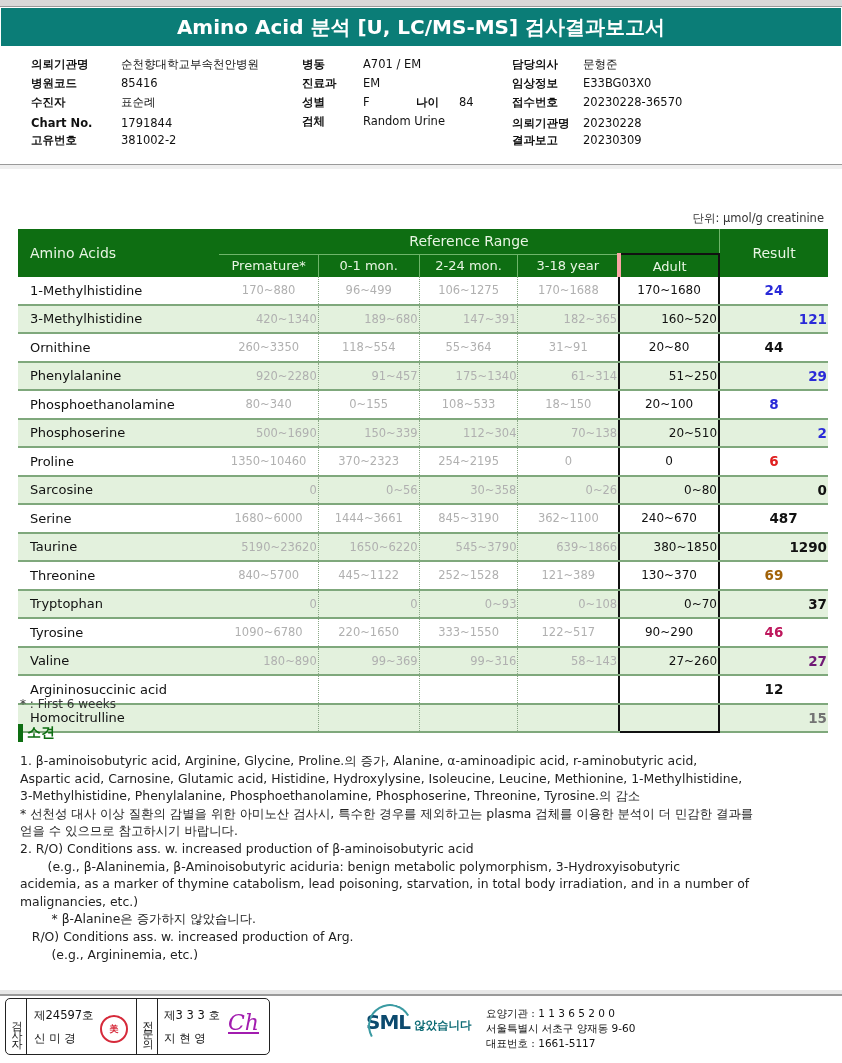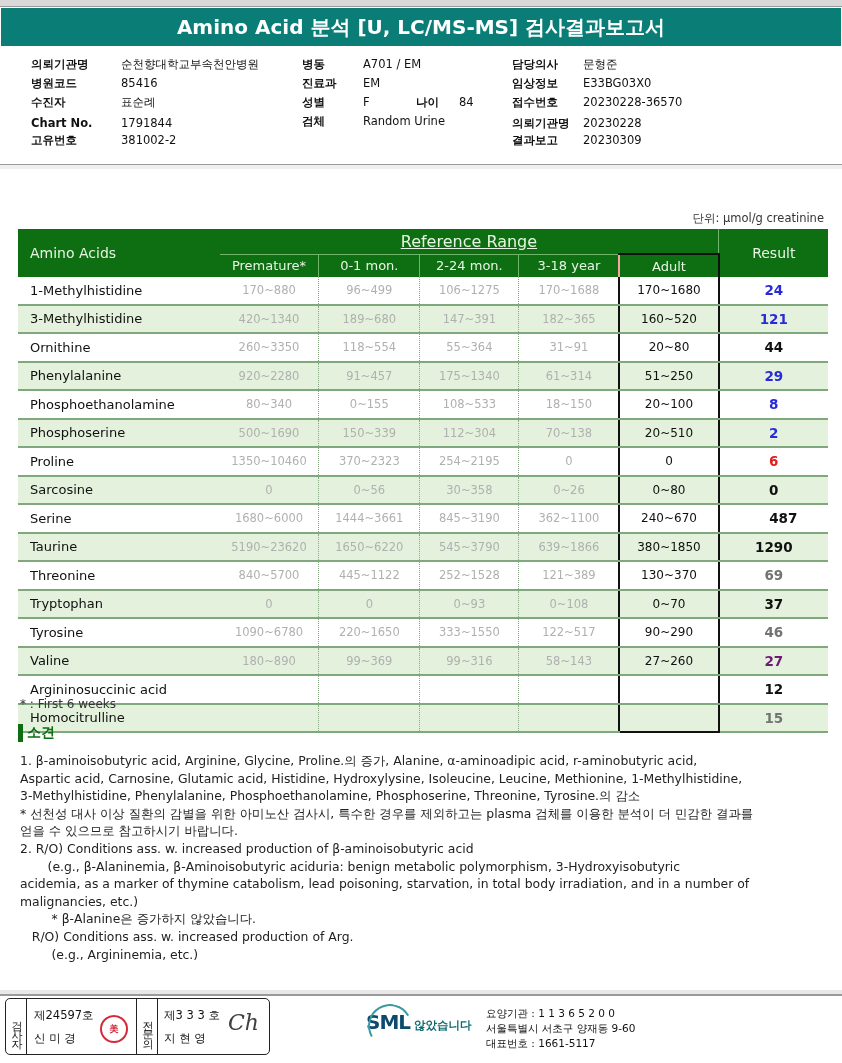--- a/index.html
+++ b/index.html
@@ -10,42 +10,42 @@
                color:#fff; font-size:20px; font-weight:bold; text-align:center; line-height:38px; }
   .info { position:absolute; font-size:11.5px; line-height:18px; }
   .info .lbl { position:absolute; font-weight:bold; white-space:nowrap; }
   .info .val { position:absolute; white-space:nowrap; }
   .sep { position:absolute; left:0; top:164px; width:842px; height:1px; background:#9a9a9a; }
   .sep2 { position:absolute; left:0; top:165px; width:842px; height:4px; background:#efefef; }
   .unit { position:absolute; right:18px; top:211px; font-size:11.5px; color:#333; }
   table.aa { position:absolute; left:18px; top:229px; width:810px; border-collapse:collapse; font-size:13px; }
   table.aa th { background:#0e6e12; color:#e8f5e3; font-weight:normal; }
   table.aa th.h-main { font-size:14px; text-align:left; padding-left:12px; height:42px; }
-  table.aa th.h-ref { height:22px; font-size:16px; border-bottom:1px solid #6fb56a;text-decoration:underline; }
+  table.aa th.h-ref { height:22px; font-size:14px; border-bottom:1px solid #6fb56a; }
   table.aa th.h-sub { height:20px; font-size:13px; border-right:1px solid #6fb56a; }
   table.aa th.h-res { font-size:14px; border-left:1px solid #6fb56a; }
   table.aa td { height:24.5px; border-bottom:2px solid #7fa87c; text-align:center; }
   table.aa td.name { text-align:left; padding-left:12px; font-size:13px; color:#111; }
   table.aa td.ref { color:#b0b0b0; font-size:11.5px; border-right:1px dotted #8aa886; }
   table.aa td.adult { color:#111; font-size:12px; border-left:2px solid #111; border-right:2px solid #111; }
   table.aa tr.last td.adult { border-bottom:2px solid #111; }
   table.aa td.res { font-size:13.5px; font-weight:bold; }
-  table.aa th.h-adult { border-left:2px solid #fca5a5; border-right:2px solid #111; border-top:2px solid #111; }
-  tr.alt td { background:#e3f1dd; }
+  table.aa th.h-adult { border-left:4px solid #fca5a5; border-right:2px solid #111; border-top:2px solid #111; }
+  tr.alt td { background:#e3f1dd;text-align:right; }
   .foot-note { position:absolute; left:20px; top:697px; font-size:12px; color:#333; }
   .sec-title { position:absolute; left:18px; top:724px; font-size:14px; color:#0e6e12; font-weight:bold; }
   .sec-title .bar { display:inline-block; width:5px; height:18px; background:#0e6e12; vertical-align:middle; margin-right:4px; }
   .comment { position:absolute; left:20px; top:752px; width:810px; font-size:12.4px; line-height:17.6px; color:#222; white-space:pre-wrap; }
   .bottomline { position:absolute; left:0; top:990px; width:842px; height:4px; background:#e8e8e8; border-bottom:2px solid #9a9a9a; }
   .sign-box { position:absolute; left:5px; top:998px; width:263px; height:55px; border:1px solid #222; border-radius:5px; font-size:11.5px; }
   .sign-box .vcell { position:absolute; top:0; height:55px; width:20px; border-right:1px solid #222; writing-mode:vertical-rl; text-orientation:upright;
                       font-size:11px; line-height:20px; text-align:center; letter-spacing:-2px; }
   .sign-box .t { position:absolute; white-space:nowrap; }
   .stamp { position:absolute; left:94px; top:16px; width:24px; height:24px; border-radius:50%; border:2px solid #d62a3a; color:#d62a3a; font-size:9px; line-height:24px; text-align:center; font-weight:bold; }
-  .sig { position:absolute; left:222px; top:11px; font-family:"DejaVu Serif", serif; font-style:italic; font-size:22px; color:#404040; }
+  .sig { position:absolute; left:222px; top:11px; font-family:"DejaVu Serif", serif; font-style:italic; font-size:22px; color:#a21caf;text-decoration:underline; }
   .logo { position:absolute; left:366px; top:1010px; }
   .logo .sml { font-size:20px; font-weight:bold; color:#0c4a6e; letter-spacing:-1px; }
   .logo .arc { position:absolute; left:2px; top:-6px; width:40px; height:40px; border:2px solid #3a9aa2; border-radius:50%; border-right-color:transparent; border-bottom-color:transparent; transform:rotate(15deg); }
   .logo .foundation { font-size:11.5px; color:#0c6a74; font-weight:bold; margin-left:4px; }
   .org-info { position:absolute; left:486px; top:1006px; font-size:10.5px; line-height:15px; color:#111; }
 </style>
 </head>
 <body>
 
 <div class="topline"></div>
@@ -197,39 +197,39 @@
         <td class="adult">380~1850</td>
         <td class="res" style="color: rgb(17, 17, 17);">1290</td>
       </tr>
       <tr>
         <td class="name">Threonine</td>
         <td class="ref">840~5700</td>
         <td class="ref">445~1122</td>
         <td class="ref">252~1528</td>
         <td class="ref">121~389</td>
         <td class="adult">130~370</td>
-        <td class="res" style="color: #737373;">69</td>
+        <td class="res" style="color: #a16207;">69</td>
       </tr>
       <tr class="alt">
         <td class="name">Tryptophan</td>
         <td class="ref">0</td>
         <td class="ref">0</td>
         <td class="ref">0~93</td>
         <td class="ref">0~108</td>
         <td class="adult">0~70</td>
         <td class="res" style="color: rgb(17, 17, 17);">37</td>
       </tr>
       <tr>
         <td class="name">Tyrosine</td>
         <td class="ref">1090~6780</td>
         <td class="ref">220~1650</td>
         <td class="ref">333~1550</td>
         <td class="ref">122~517</td>
         <td class="adult">90~290</td>
-        <td class="res" style="color: #737373;">46</td>
+        <td class="res" style="color: #be185d;">46</td>
       </tr>
       <tr class="alt">
         <td class="name">Valine</td>
         <td class="ref">180~890</td>
         <td class="ref">99~369</td>
         <td class="ref">99~316</td>
         <td class="ref">58~143</td>
         <td class="adult">27~260</td>
         <td class="res" style="color: #701a75;">27</td>
       </tr>

